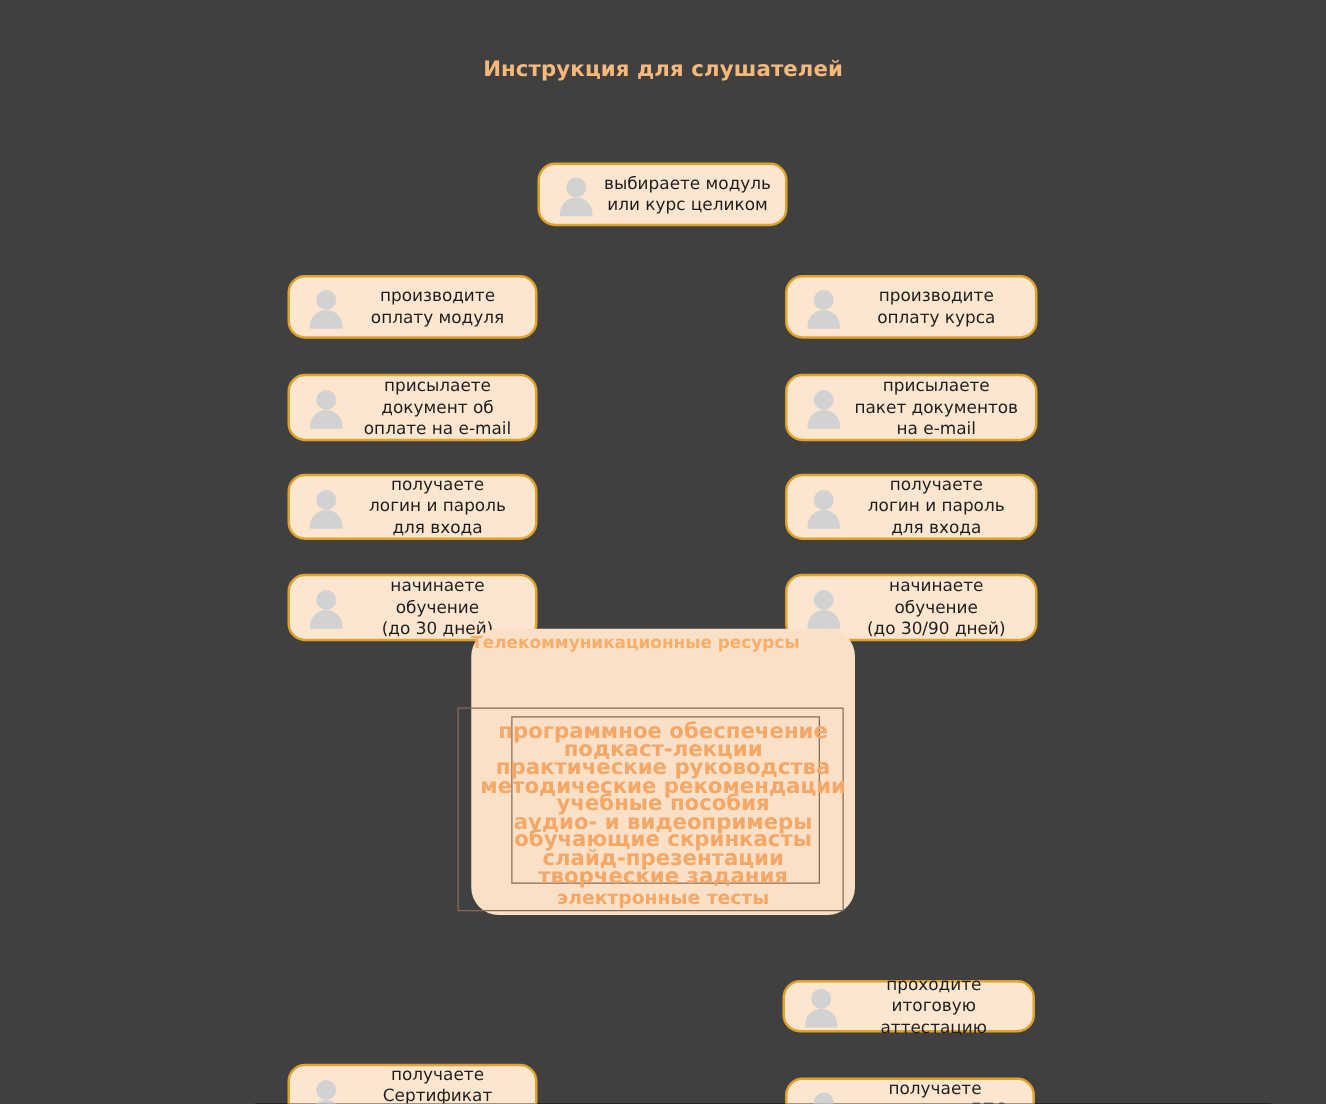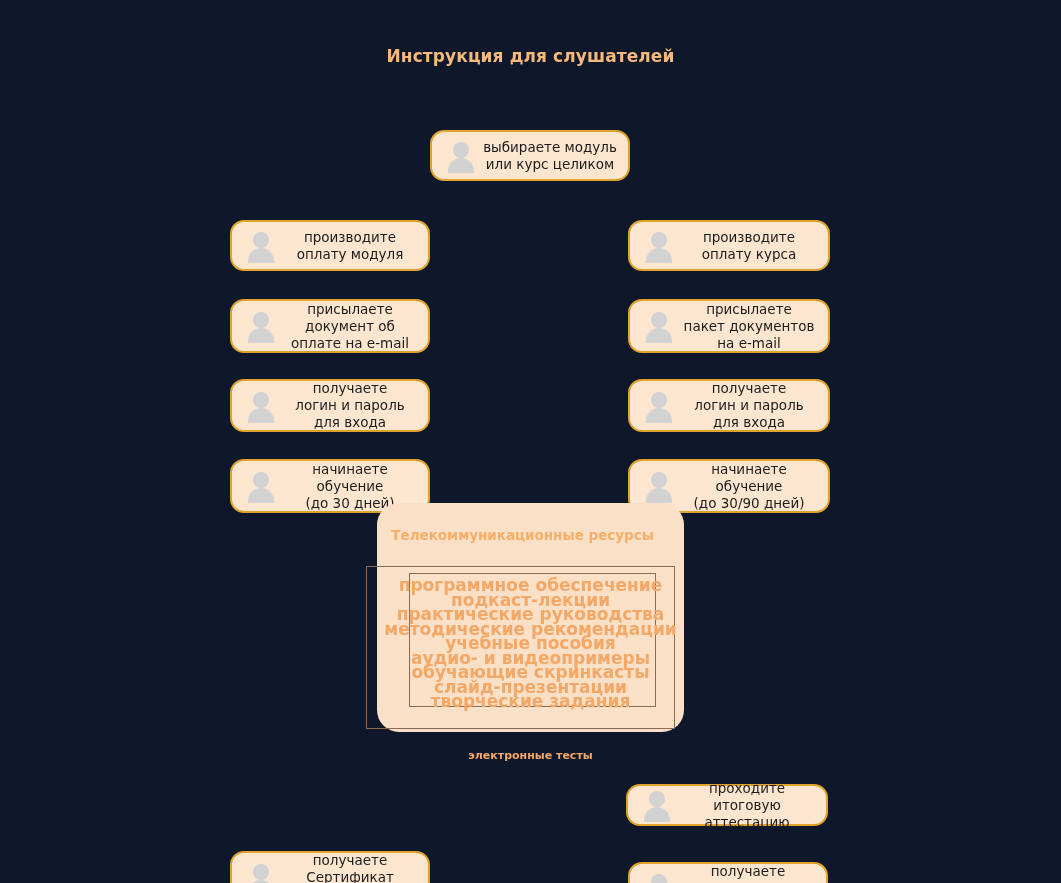--- a/index.html
+++ b/index.html
@@ -8,21 +8,21 @@
     padding: 0;
     background: #000000;
   }
   body {
     font-family: "DejaVu Sans", "Liberation Sans", sans-serif;
   }
   #canvas {
     position: relative;
     width: 1061px;
     height: 883px;
-    background: #0f172a;
+    background: #404040;
     overflow: hidden;
   }
 
   
   .diagram-title {
     position: absolute;
     left: 0;
     top: 46px;
     width: 1061px;
     text-align: center;
@@ -88,23 +88,23 @@
     left: 377px;
     top: 503px;
     width: 307px;
     height: 229px;
     background: #fbe0c8;
     border-radius: 22px;
   }
   .resources-title {
     position: absolute;
     left: 377px;
-    top: 527px;
+    top: 506px;
     width: 277px;
-    text-align: right;
+    text-align: left;
     font-size: 13.5px;
     font-weight: bold;
     color: #f6ae68;
     white-space: nowrap;
   }
   .res-rect-outer {
     position: absolute;
     left: 366px;
     top: 566px;
     width: 309px;
@@ -131,24 +131,24 @@
     text-align: center;
     font-size: 17px;
     line-height: 14.5px;
     font-weight: bold;
     color: #f3a867;
     white-space: pre-line;
   }
   .res-tests {
     position: absolute;
     left: 377px;
-    top: 749px;
+    top: 711px;
     width: 307px;
     text-align: center;
-    font-size: 11px;
+    font-size: 15px;
     line-height: 14px;
     font-weight: bold;
     color: #f3a867;
     white-space: nowrap;
   }
 
   
   .connector {
     position: absolute;
     background: #b5833a;

